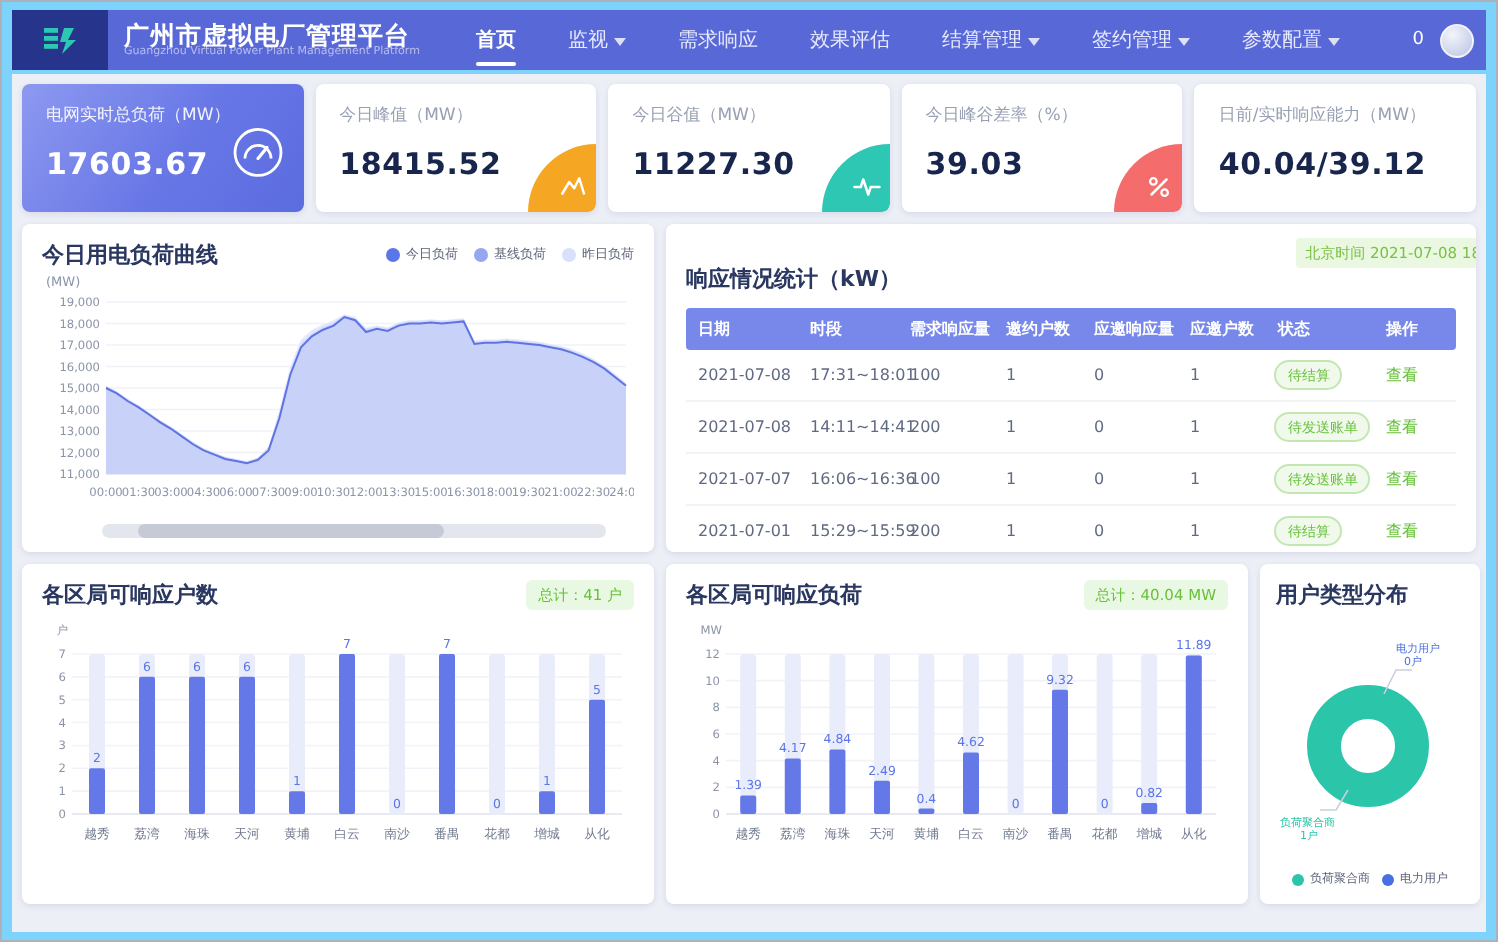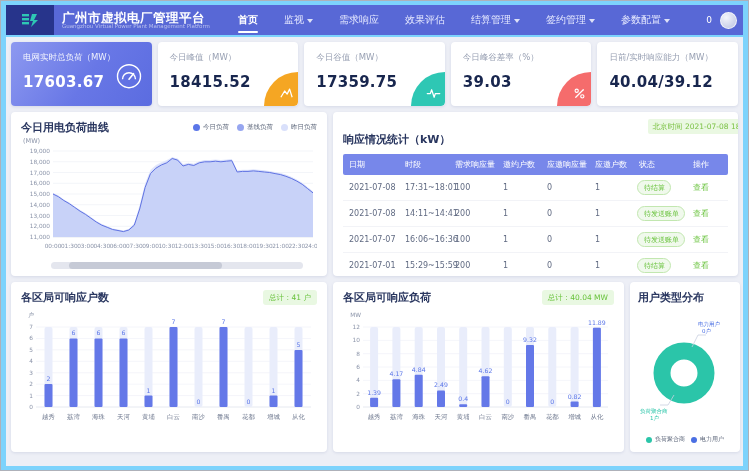--- a/index.html
+++ b/index.html
@@ -47,21 +47,21 @@
   .legend-dot { width:7px; height:7px; border-radius:50%; }
   .unit-label { color:#8a93a8; font-size:6.5px; margin:2px 0 0 2px; }
   .tick { font-size:5.8px; fill:#8a93a8; }
   .dzoom { height:7px; background:#e4e6ee; border-radius:4px; margin:1px 14px 0 30px; position:relative; }
   .dzoom-sel { position:absolute; left:7%; width:61%; top:0; bottom:0; background:#c6cad6; border-radius:4px; }
 
   .table-panel { flex:1; padding:20px 10px; overflow:hidden; }
   .time-badge { position:absolute; top:7px; right:-10px; background:#eaf8e2; color:#7ac143; font-size:7.5px; padding:2.5px 5px; border-radius:2px; white-space:nowrap; }
   .thead, .trow { display:grid; grid-template-columns:56px 50px 48px 44px 48px 44px 54px 1fr; align-items:center; }
   .thead { background:#7787ea; color:#fff; font-size:8px; height:21px; border-radius:2px; margin-top:7px; }
-  .thead span { padding-left:6px; white-space:nowrap; }
+  .thead span { padding-left:6px; white-space:nowrap;font-weight:bold; }
   .trow { height:26px; border-bottom:1px solid #f2f3f7; color:#606a82; font-size:8px; }
   .trow span { padding-left:6px; white-space:nowrap; }
   .status-pill { display:inline-block; background:#f0f9ec; border:1px solid #c2e7b0; color:#67c23a; font-size:7px; padding:1.5px 5px; border-radius:8px; margin-left:4px; }
   .view-link { color:#67c23a; cursor:pointer; }
 
   
   .bottom-row { display:flex; gap:6px; margin-top:6px; height:170px; }
   .barA-panel { width:316px; padding:8px 10px; flex:none; }
   .barB-panel { flex:1; padding:8px 10px; }
   .donut-panel { width:110px; flex:none; padding:8px; }
@@ -138,21 +138,21 @@
           <div class="kpi-label">今日峰值（MW）</div>
                   <div class="kpi-value">18415.52</div>
           <span class="kpi-corner" style="background:#f5a623">
             <svg width="15" height="15" viewBox="0 0 24 24">
               <path d="M3 18 L9 8 L13 13 L17 5 L21 18" fill="none" stroke="#fff" stroke-width="2" stroke-linejoin="round"></path>
             </svg>
           </span>
         </div>
         <div class="kpi">
           <div class="kpi-label">今日谷值（MW）</div>
-                  <div class="kpi-value">17359.75</div>
+                  <div class="kpi-value">11227.30</div>
           <span class="kpi-corner" style="background:#2ec7b4">
             <svg width="15" height="15" viewBox="0 0 24 24">
               <path d="M2 12 h5 l2 -6 l4 12 l2 -6 h7" fill="none" stroke="#fff" stroke-width="2" stroke-linejoin="round" stroke-linecap="round"></path>
             </svg>
           </span>
         </div>
         <div class="kpi">
           <div class="kpi-label">今日峰谷差率（%）</div>
                   <div class="kpi-value">39.03</div>
           <span class="kpi-corner" style="background:#f56c6c">

